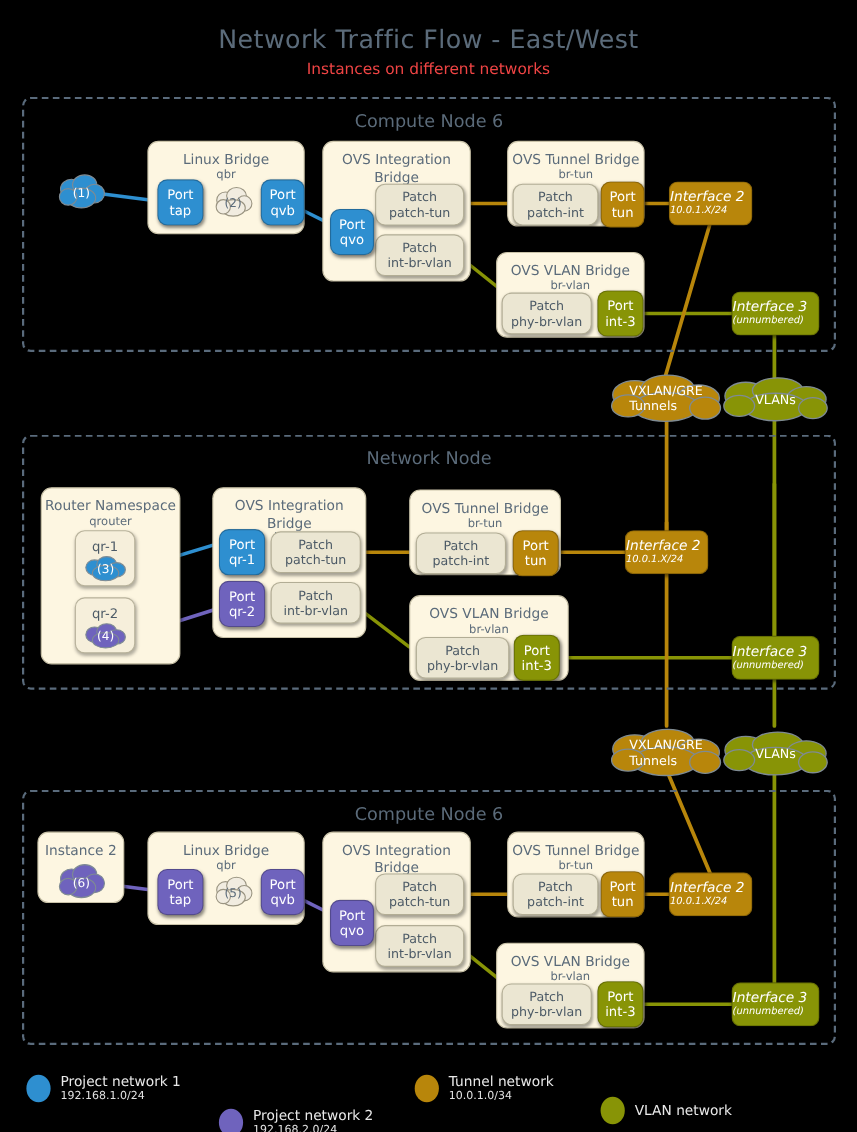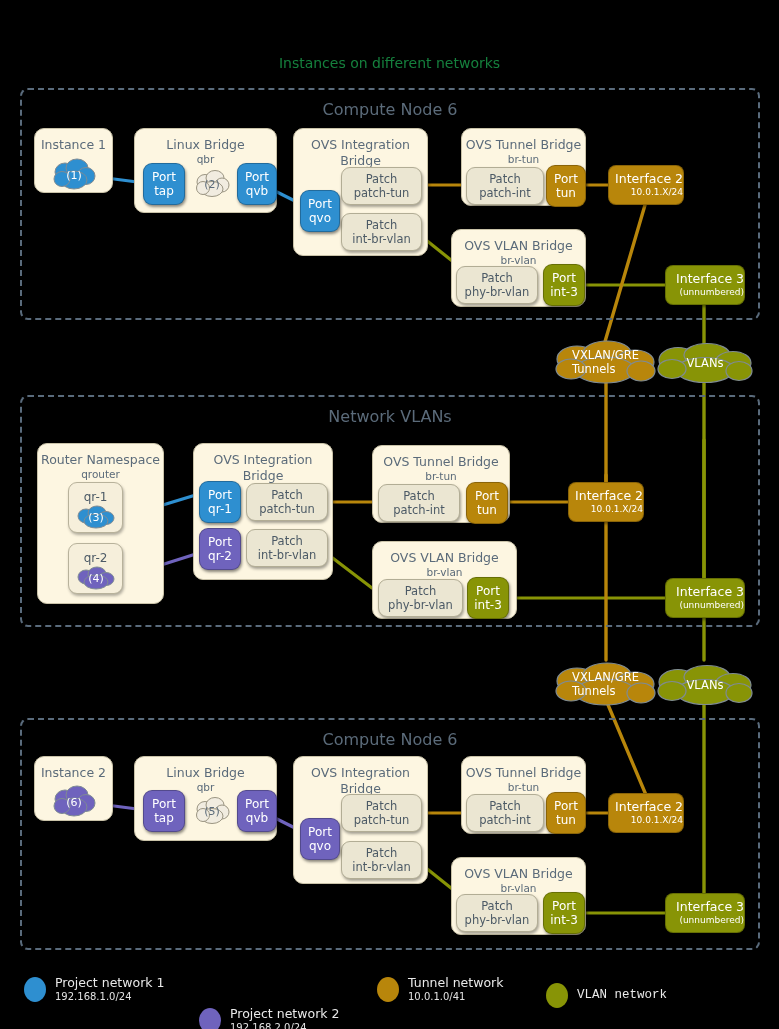--- a/index.html
+++ b/index.html
@@ -5,21 +5,21 @@
   html,body{margin:0;padding:0;background:#000;}
   body{width:779px;height:1029px;position:relative;overflow:hidden;
        font-family:"DejaVu Sans","Liberation Sans",sans-serif;}
   #stage{position:absolute;left:0;top:0;width:779px;height:1029px;}
   #wires{position:absolute;left:0;top:0;width:779px;height:1029px;pointer-events:none;}
   .abs{position:absolute;box-sizing:border-box;}
 
   
   .title{left:0;top:24px;width:779px;text-align:center;color:#5b6b7a;
          font-size:23px;letter-spacing:.4px;}
-  .subtitle{left:0;top:55px;width:779px;text-align:center;color:#15803d;font-size:14px;}
+  .subtitle{left:0;top:55px;width:779px;text-align:center;color:#ef4444;font-size:14px;}
 
   
   .node{border:2px dashed #5a6b7c;border-radius:8px;background:transparent;}
   .node-title{color:#5b6b7a;font-size:16px;text-align:center;width:100%;
               position:absolute;top:10px;left:0;}
 
   
   .panel{background:#fdf6e1;border:1px solid #c9c2a8;border-radius:10px;
          box-shadow:1px 2px 3px rgba(0,0,0,.45);}
   .panel-title{color:#5b6b7a;font-size:12.5px;text-align:center;width:100%;
@@ -35,22 +35,22 @@
   .subbox{background:#f6efdb;border:1px solid #b8b29b;border-radius:9px;
           box-shadow:1px 2px 3px rgba(0,0,0,.3);}
   .subbox .lbl{position:absolute;top:7px;left:0;width:100%;text-align:center;
                color:#4c5a66;font-size:12px;}
 
   
   .port{border-radius:9px;color:#fff;font-size:12px;text-align:center;
         line-height:1.2;display:flex;align-items:center;justify-content:center;
         box-shadow:1px 2px 3px rgba(0,0,0,.45);border:1px solid rgba(0,0,0,.25);}
   .iface{border-radius:8px;color:#fff;text-align:center;
-         display:flex;flex-direction:column;align-items:flex-end;justify-content:center;
-         box-shadow:1px 2px 3px rgba(0,0,0,.45);border:1px solid rgba(0,0,0,.25);}
+         display:flex;flex-direction:column;align-items:flex-start;justify-content:center;
+         box-shadow:1px 2px 3px rgba(0,0,0,.45);border:1px solid rgba(0,0,0,.25);font-style:italic;}
   .iface .big{font-size:12.5px;line-height:1.15;}
   .iface .small{font-size:9px;line-height:1.2;}
 
   .c-blue{background:#2e8fd0;}
   .c-purple{background:#6f63bd;}
   .c-gold{background:#b8860b;}
   .c-olive{background:#889406;}
 
   
   .cloudwrap{position:absolute;}
@@ -113,29 +113,27 @@
       <line x1="185" y1="811" x2="196" y2="811" stroke="#8b8b7a" stroke-width="1.6"></line>
       <line x1="228" y1="811" x2="239" y2="811" stroke="#8b8b7a" stroke-width="1.6"></line>
       <line x1="277" y1="819" x2="305" y2="833" stroke="#6f63bd" stroke-width="3.2"></line>
       <line x1="426" y1="813" x2="464" y2="813" stroke="#b8860b" stroke-width="3.2"></line>
       <line x1="586" y1="813" x2="612" y2="813" stroke="#b8860b" stroke-width="3.2"></line>
       <line x1="426" y1="868" x2="466" y2="900" stroke="#889406" stroke-width="3.2"></line>
       <line x1="586" y1="913" x2="668" y2="913" stroke="#889406" stroke-width="3.2"></line>
     </g>
   </svg>
 
+  <div class="abs title">Network Traffic Flow - East/West</div>
   <div class="abs subtitle">Instances on different networks</div>
 
   <div class="abs node" style="left:20px;top:88px;width:740px;height:232px;">
     <div class="node-title">Compute Node 6</div>
   </div>
 
-  <div class="abs panel" style="left:34px;top:128px;width:79px;height:65px;">
-    <div class="panel-title">Instance 1</div>
-  </div>
   <div class="cloudwrap" style="left:51px;top:155px;width:46px;height:40px;">
     <svg width="46" height="40" viewBox="0 0 46 40">
         <g fill="#2e8fd0" stroke="#7f8b93" stroke-width="1">
       <ellipse cx="14" cy="17" rx="10" ry="9"></ellipse>
           <ellipse cx="26" cy="13" rx="11" ry="9"></ellipse>
       <ellipse cx="35" cy="21" rx="9" ry="8.5"></ellipse>
           <ellipse cx="23" cy="25" rx="13" ry="9"></ellipse>
       <ellipse cx="11" cy="24" rx="8" ry="7.5"></ellipse>
         </g>
       </svg>
@@ -231,21 +229,21 @@
       <ellipse cx="78" cy="23" rx="18" ry="11.5"></ellipse>
           <ellipse cx="50" cy="30" rx="29" ry="12.5"></ellipse>
       <ellipse cx="17" cy="29" rx="14" ry="9.5"></ellipse>
           <ellipse cx="84" cy="31" rx="13" ry="9.5"></ellipse>
         </g>
       </svg>
     <div class="txt" style="white-space:pre-line;">VLANs</div>
   </div>
 
   <div class="abs node" style="left:20px;top:395px;width:740px;height:232px;">
-    <div class="node-title">Network VLANs</div>
+    <div class="node-title">Network Node</div>
   </div>
 
   <div class="abs panel" style="left:37px;top:443px;width:127px;height:161px;">
     <div class="panel-title">
       <span>Router Namespace</span>
       <span class="sub">qrouter</span>
     </div>
   </div>
   <div class="abs subbox" style="left:68px;top:482px;width:55px;height:51px;">
     <div class="lbl">qr-1</div>
@@ -449,24 +447,24 @@
       <div class="leg-dot" style="background:#6f63bd;"></div>
       <div class="leg-tx">
         <span>Project network 2</span>
         <span class="sub">192.168.2.0/24</span>
       </div>
     </div>
     <div class="leg-item" style="left:377px;">
       <div class="leg-dot" style="background:#b8860b;"></div>
       <div class="leg-tx">
         <span>Tunnel network</span>
-        <span class="sub">10.0.1.0/41</span>
+        <span class="sub">10.0.1.0/34</span>
       </div>
     </div>
-    <div class="leg-item" style="left:546px;top:22px;font-family:Liberation Mono, monospace;">
+    <div class="leg-item" style="left:546px;top:36px;">
       <div class="leg-dot" style="background:#889406;"></div>
       <div class="leg-tx">
         <span>VLAN network</span>
       </div>
     </div>
   </div>
 
 </div>
 
 </body></html>

